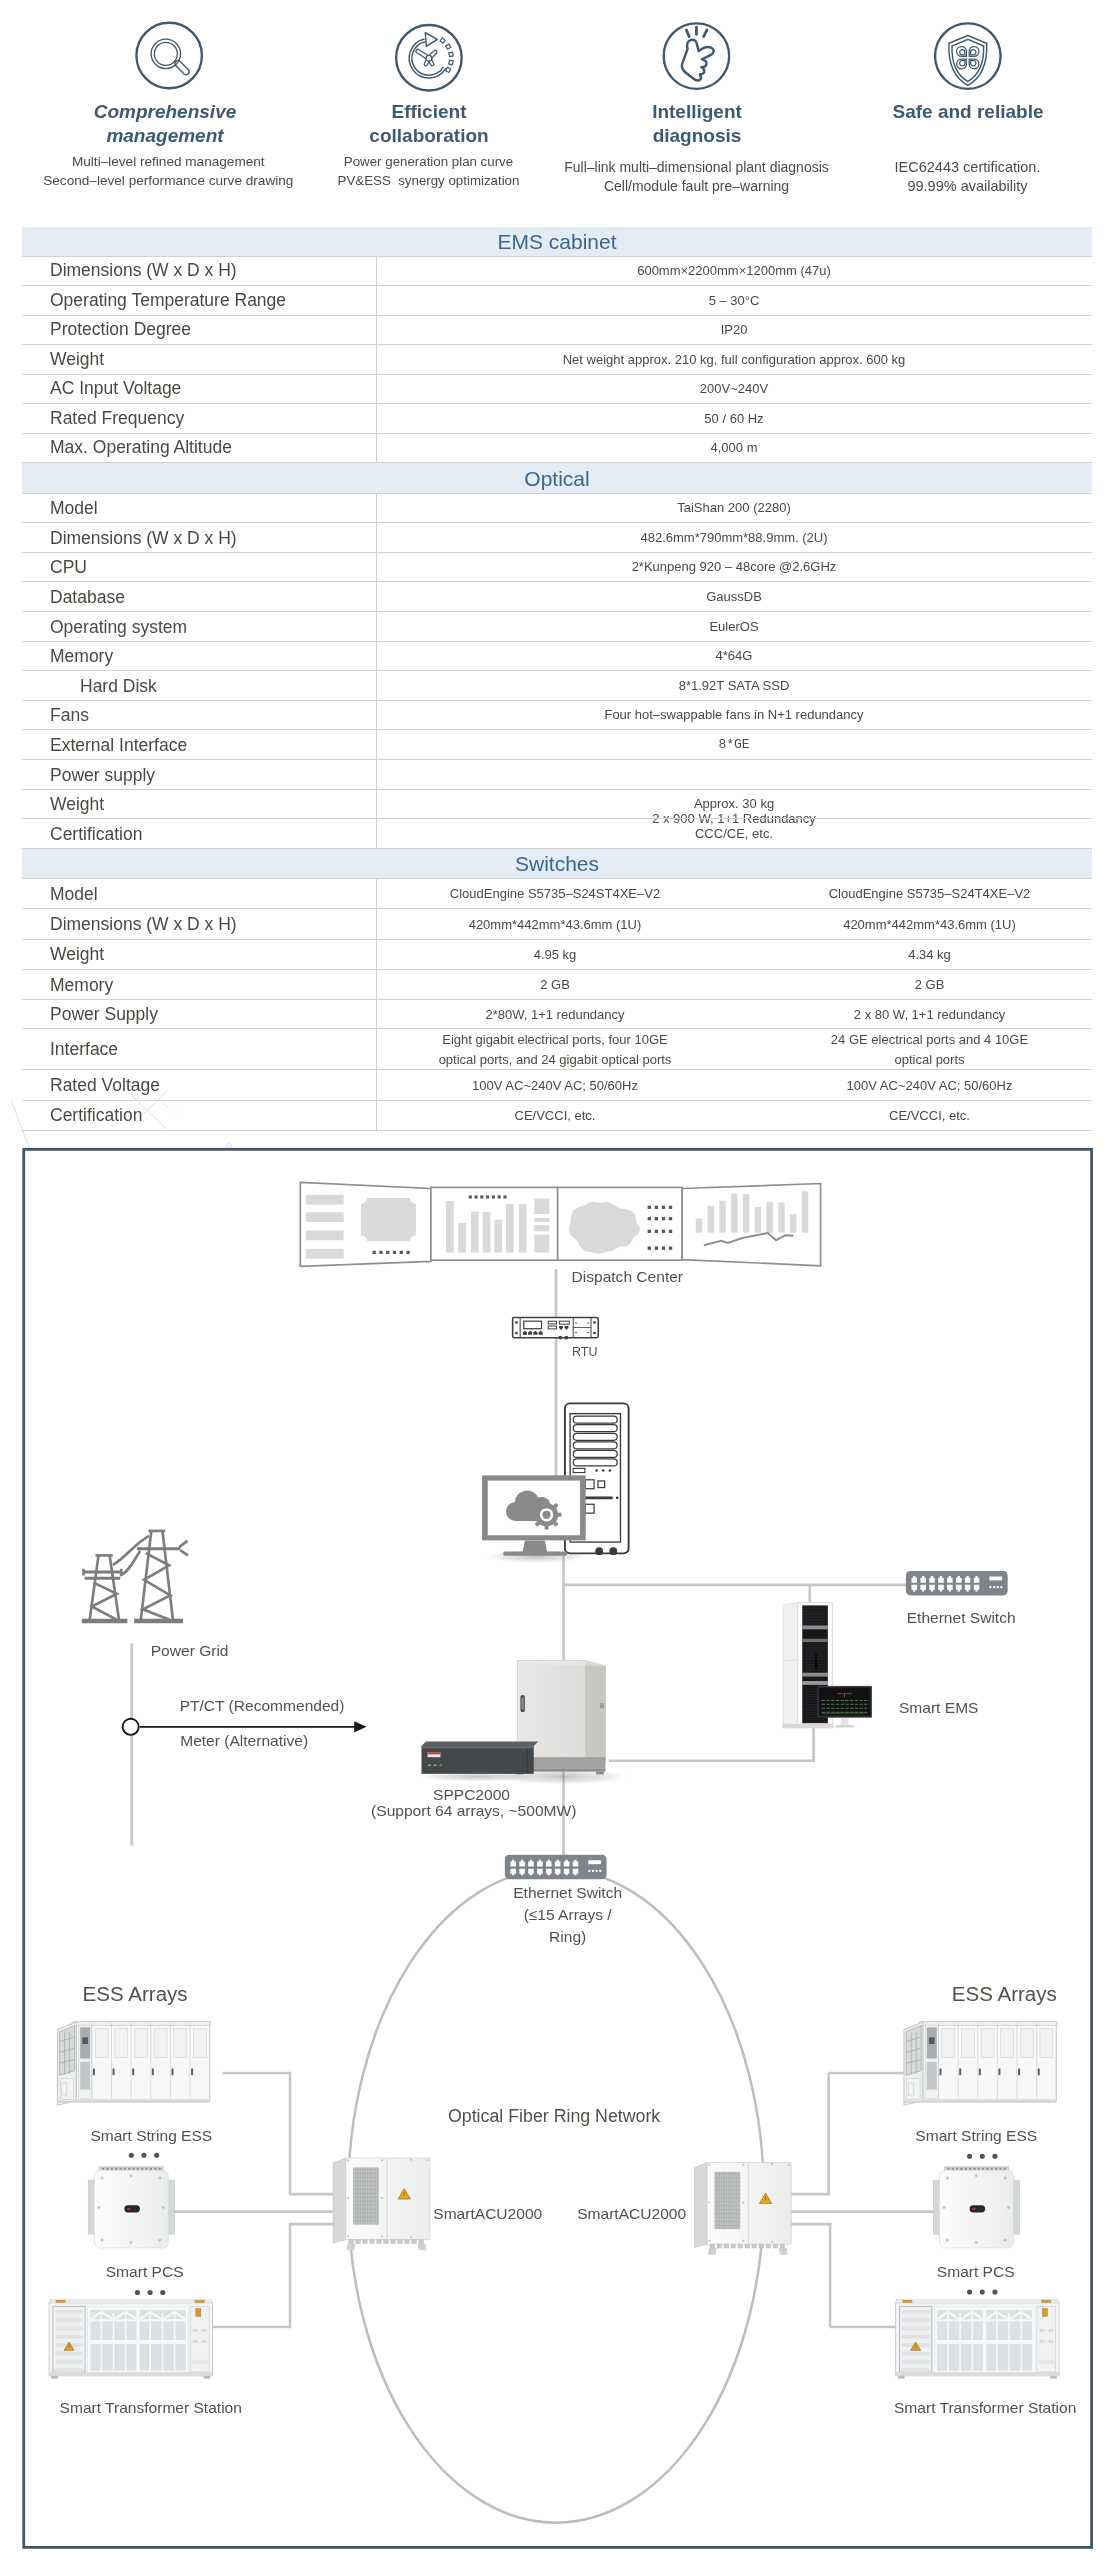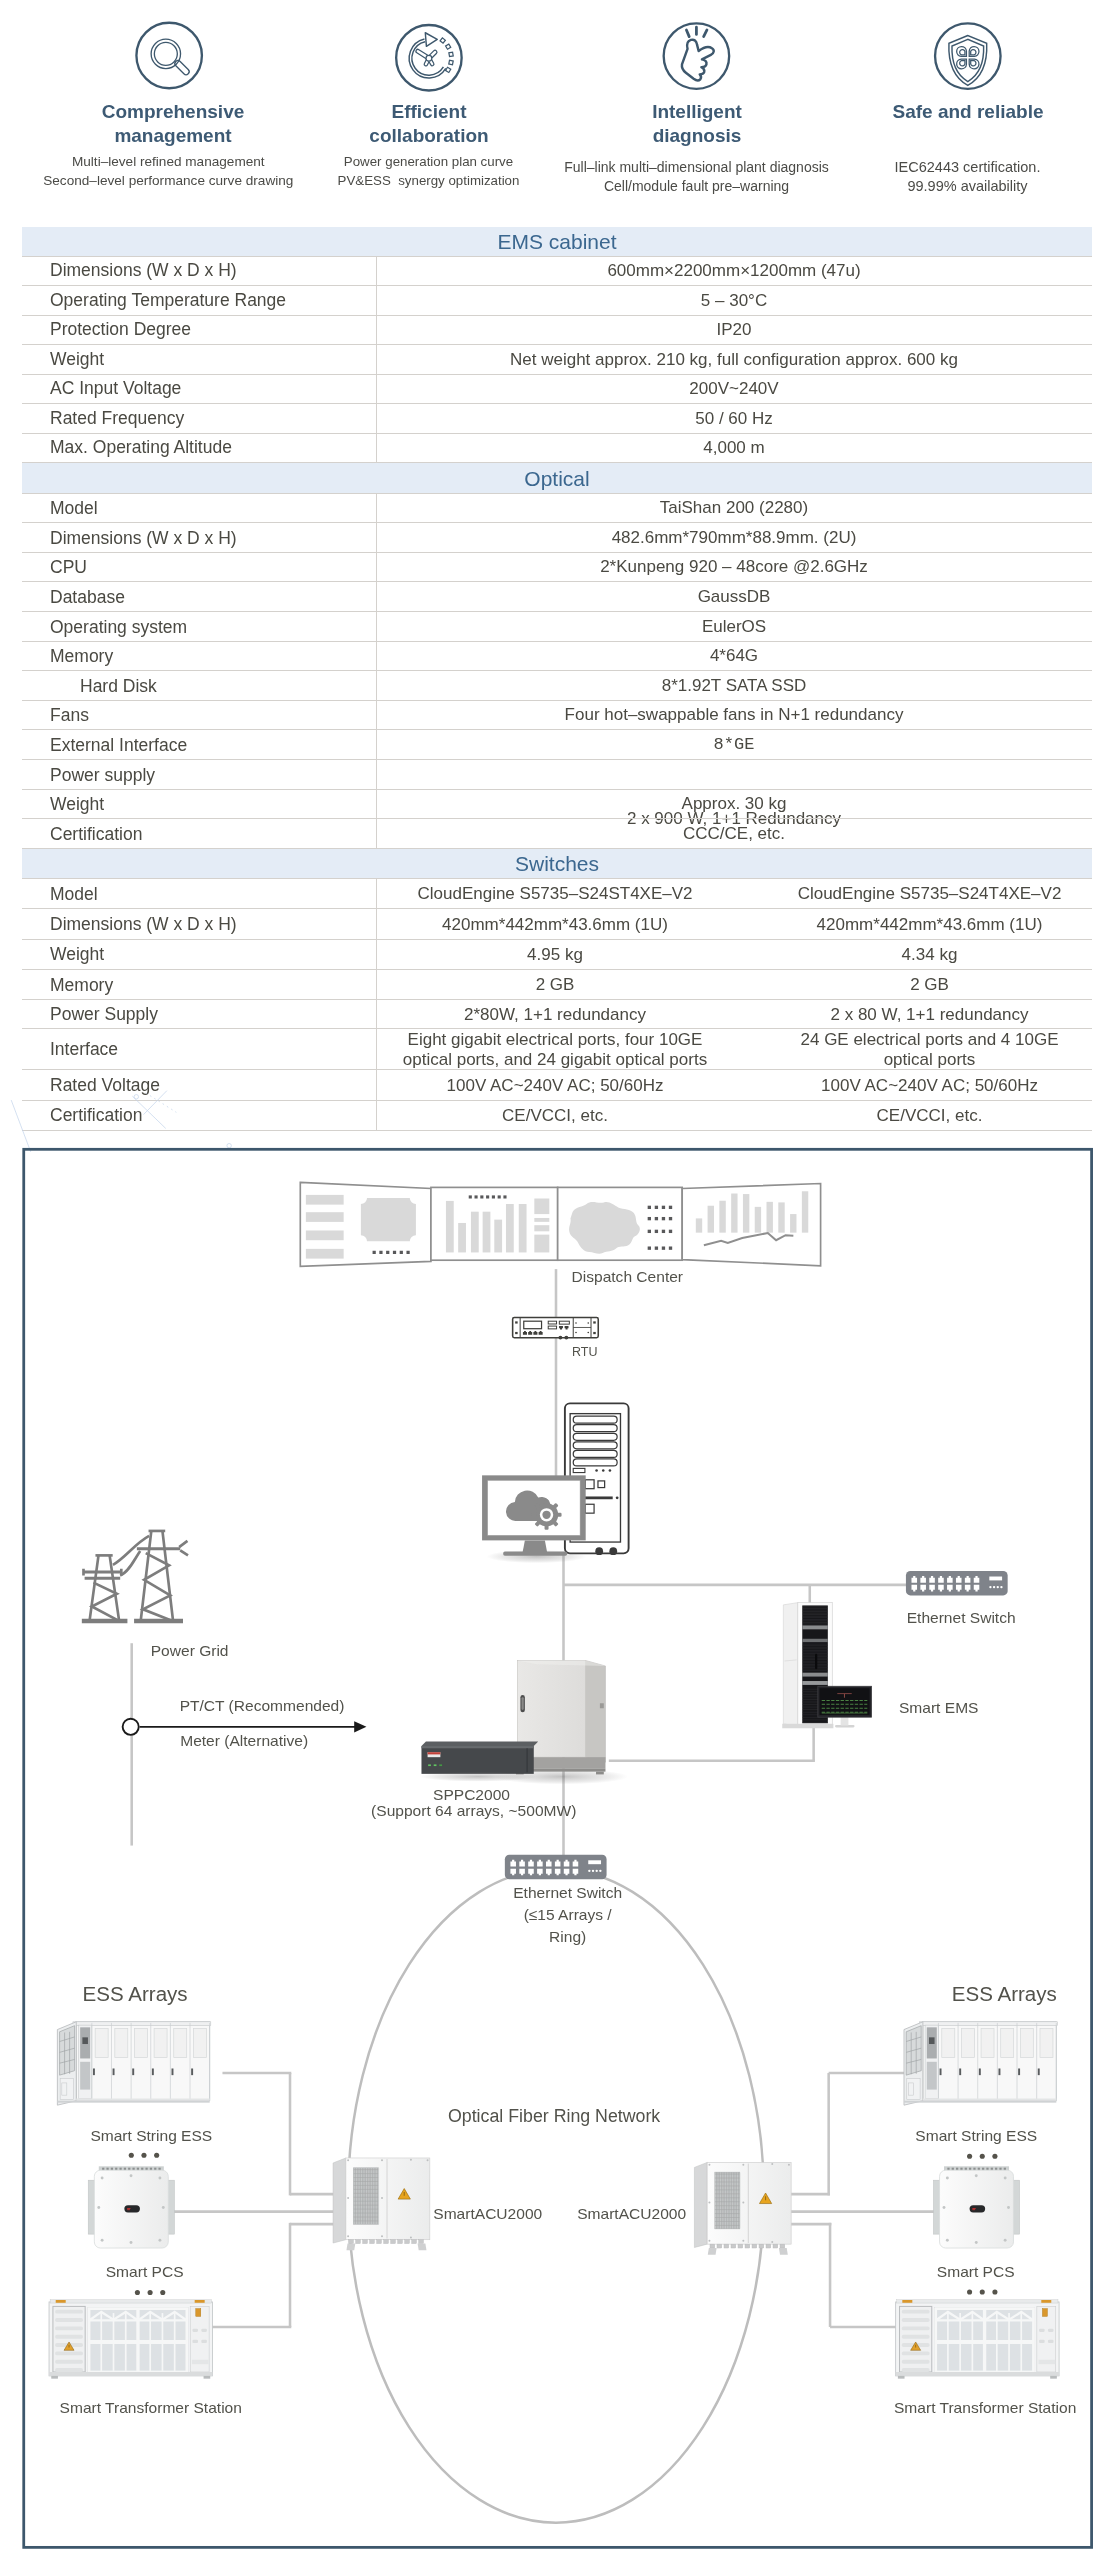--- a/index.html
+++ b/index.html
@@ -3,21 +3,21 @@
 <meta charset="utf-8">
 <style>
 html,body{margin:0;padding:0;}
 body{width:1112px;height:2576px;background:#ffffff;font-family:"Liberation Sans",sans-serif;position:relative;}
 .abs{position:absolute;}
 .ft{position:absolute;text-align:center;color:#3d5a74;font-weight:bold;font-size:19px;line-height:24px;}
 .fb{position:absolute;text-align:center;color:#4b4b47;font-size:13.3px;line-height:19px;}
 .trow{position:absolute;left:22px;width:1070px;border-bottom:0.8px solid #d4d1cd;box-sizing:border-box;}
 .thead{position:absolute;left:22px;width:1070px;background:#e4ecf6;color:#3b678f;font-size:21px;text-align:center;box-sizing:border-box;border-bottom:0.8px solid #d4d1cd;}
 .lbl{position:absolute;left:50px;color:#4a4942;font-size:17.5px;white-space:nowrap;}
-.val{position:absolute;color:#4a4942;font-size:17px;white-space:nowrap;text-align:center;}
+.val{position:absolute;color:#4a4942;font-size:13px;white-space:nowrap;text-align:center;}
 .vline{position:absolute;left:376px;width:0.8px;background:#d4d1cd;}
 </style>
 </head>
 <body>
 
 <svg class="abs" style="left:0;top:0" width="1112" height="222" viewBox="0 0 2000 400">
 <g fill="none" stroke="#3e586d" stroke-width="4.2">
   <circle cx="303" cy="100" r="59"></circle>
   <circle cx="771" cy="104" r="59"></circle>
   <circle cx="1253" cy="101" r="59"></circle>
@@ -71,21 +71,21 @@
       <path d="M-2.5,-2.5 L-2.5,-12 A8.8,8.8 0 1 0 -12,-2.5 Z"></path>
       <path d="M-5.2,-5.2 L-5.2,-11.5 A4.9,4.9 0 1 0 -11.5,-5.2 Z"></path>
     </g>
     <g transform="rotate(270)">
       <path d="M-2.5,-2.5 L-2.5,-12 A8.8,8.8 0 1 0 -12,-2.5 Z"></path>
       <path d="M-5.2,-5.2 L-5.2,-11.5 A4.9,4.9 0 1 0 -11.5,-5.2 Z"></path>
     </g>
   </g>
 </g>
 </svg>
-<div class="ft" style="left:34px;top:100px;width:278px;">Comprehensive<br>management</div>
+<div class="ft" style="left:26px;top:100px;width:278px;font-style:italic;">Comprehensive<br>management</div>
 <div class="fb" style="left:12.8px;top:152px;width:311px;font-size:13.6px;">Multi–level refined management<br>Second–level performance curve drawing</div>
 <div class="ft" style="left:290px;top:100px;width:278px;">Efficient<br>collaboration</div>
 <div class="fb" style="left:273px;top:152px;width:311px;font-size:13.3px;">Power generation plan curve<br>PV&amp;ESS&nbsp; synergy optimization</div>
 <div class="ft" style="left:558px;top:100px;width:278px;">Intelligent<br>diagnosis</div>
 <div class="fb" style="left:541px;top:158px;width:311px;font-size:14px;">Full–link multi–dimensional plant diagnosis<br>Cell/module fault pre–warning</div>
 <div class="ft" style="left:829px;top:100px;width:278px;">Safe and reliable</div>
 <div class="fb" style="left:812px;top:158px;width:311px;font-size:14.5px;">IEC62443 certification.<br>99.99% availability</div>
 <div class="thead" style="top:227px;height:30px;line-height:30px;">EMS cabinet</div>
 <div class="trow" style="top:256px;height:29.5px;"></div>
 <div class="vline" style="top:256px;height:29.5px;"></div>

